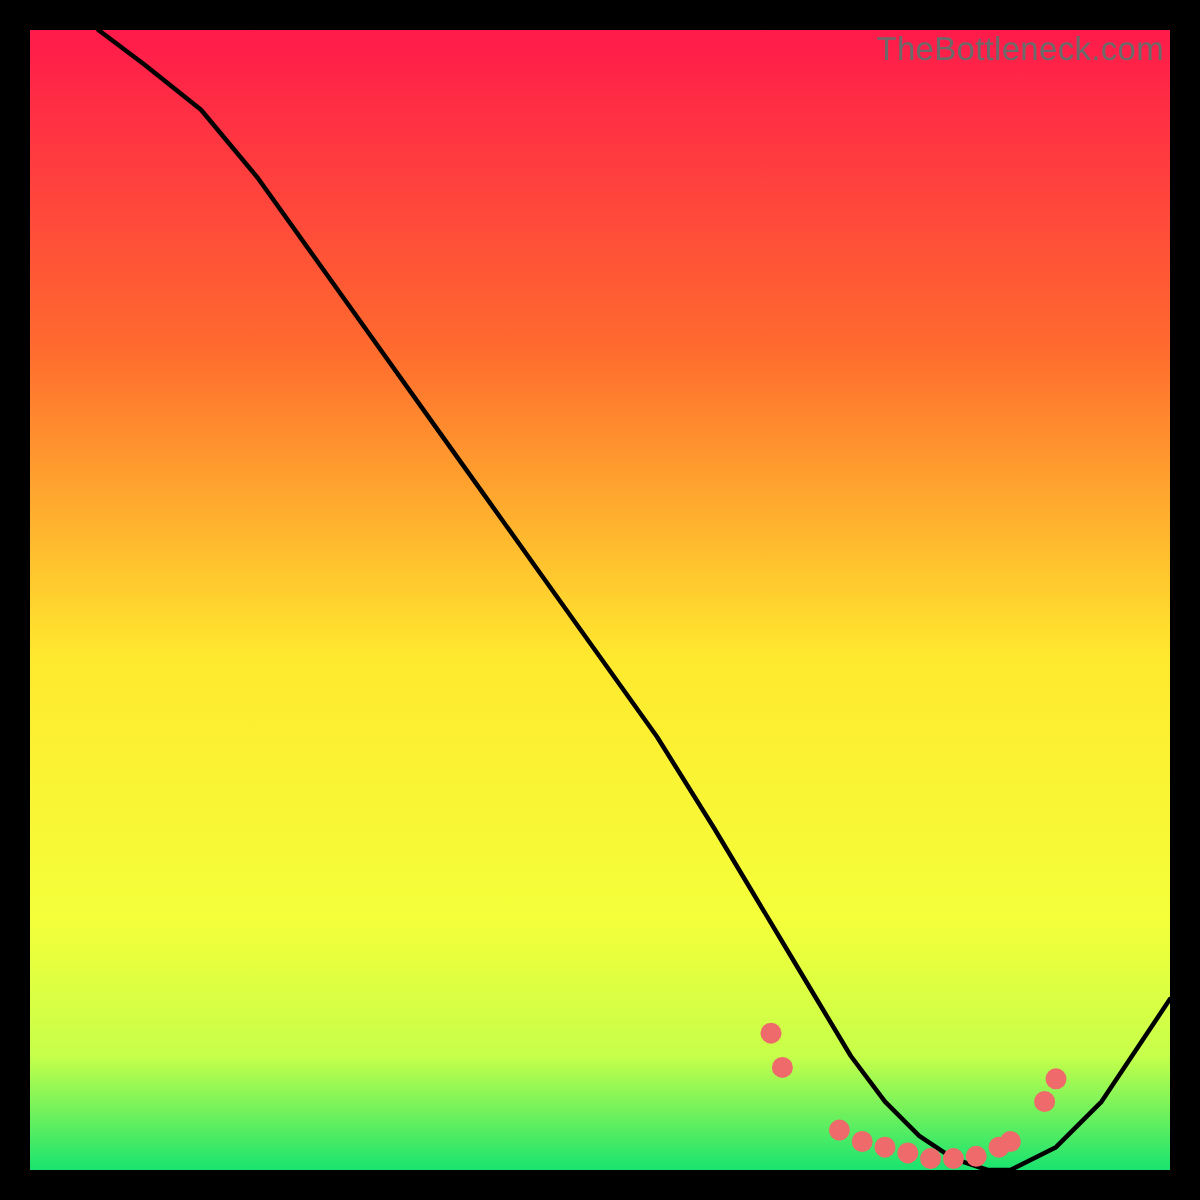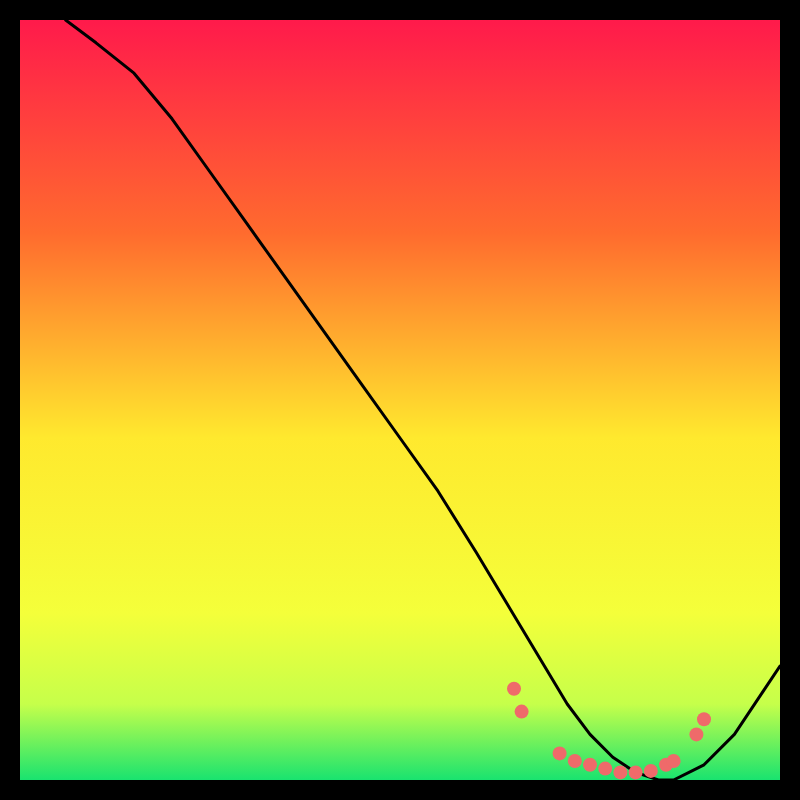--- a/index.html
+++ b/index.html
@@ -71,13 +71,14 @@
         <circle cx="600.4" cy="752.4" r="7" fill="#ef6a6a"></circle>
         <circle cx="615.6" cy="752.4" r="7" fill="#ef6a6a"></circle>
         <circle cx="630.8" cy="750.9" r="7" fill="#ef6a6a"></circle>
         <circle cx="646.0" cy="744.8" r="7" fill="#ef6a6a"></circle>
         <circle cx="653.6" cy="741.0" r="7" fill="#ef6a6a"></circle>
         <circle cx="676.4" cy="714.4" r="7" fill="#ef6a6a"></circle>
         <circle cx="684.0" cy="699.2" r="7" fill="#ef6a6a"></circle>
       </g>
   </svg>
 
+  <div class="watermark">TheBottleneck.com</div>
 </div>
 
 </body></html>

